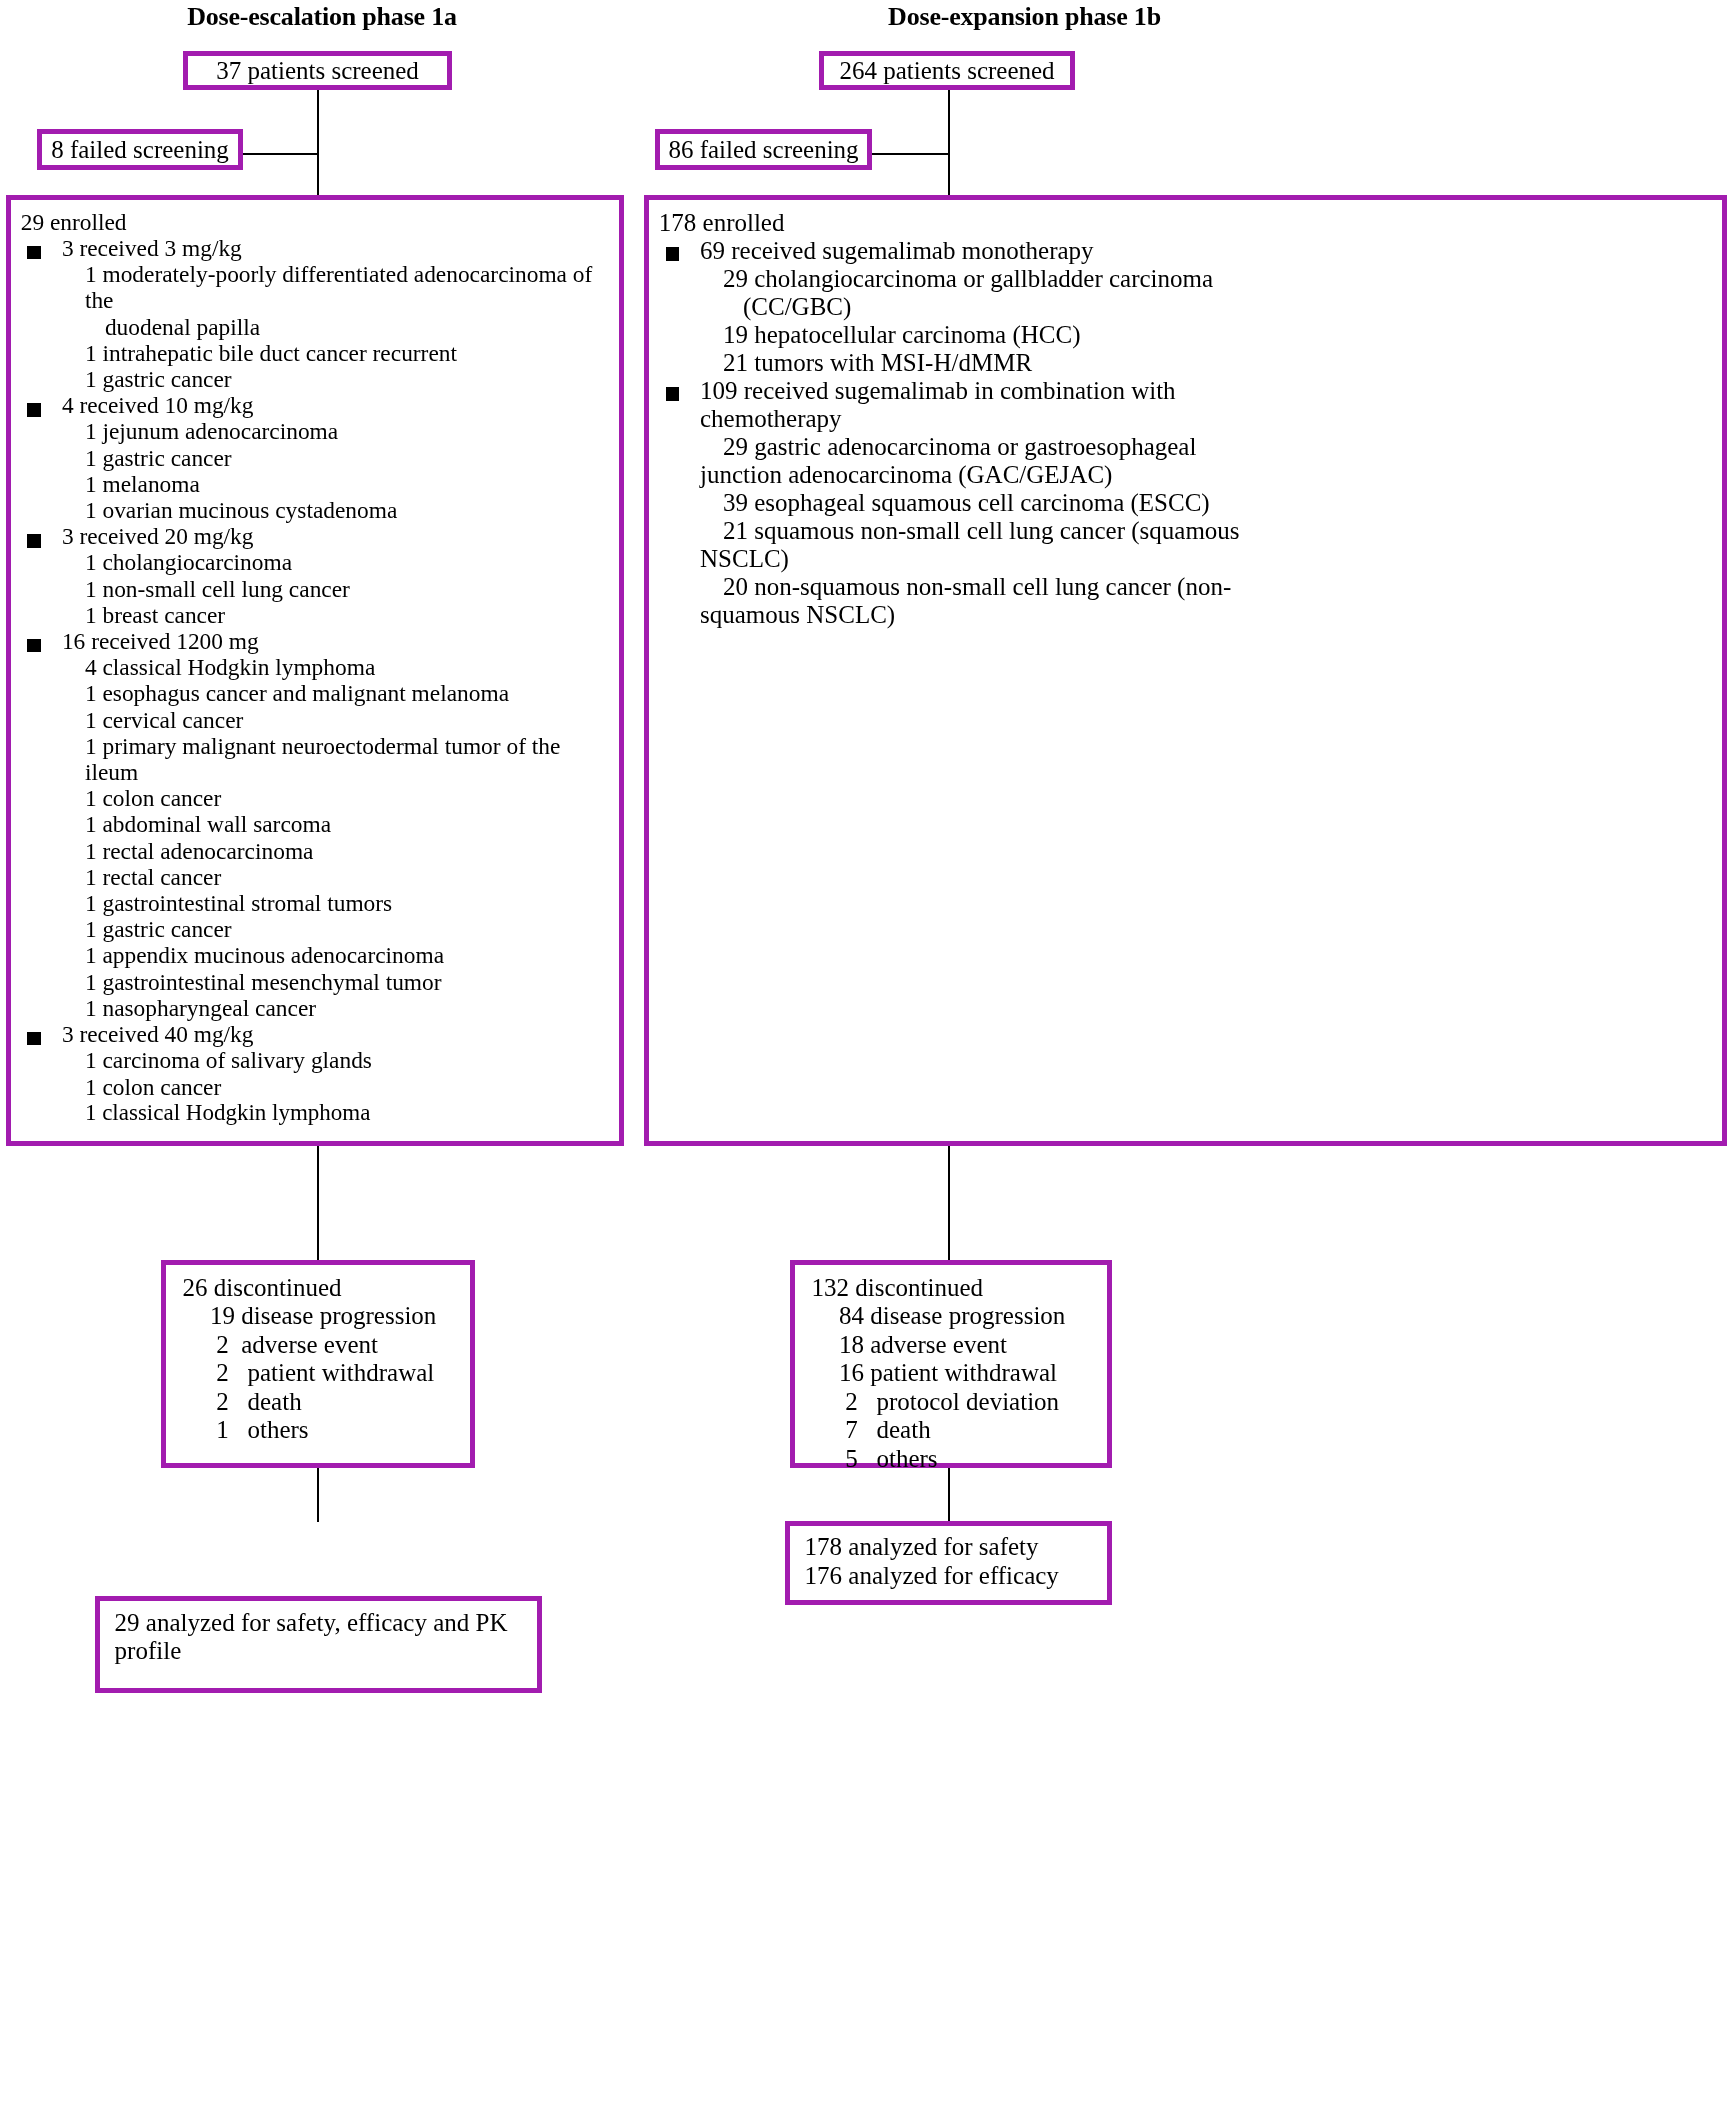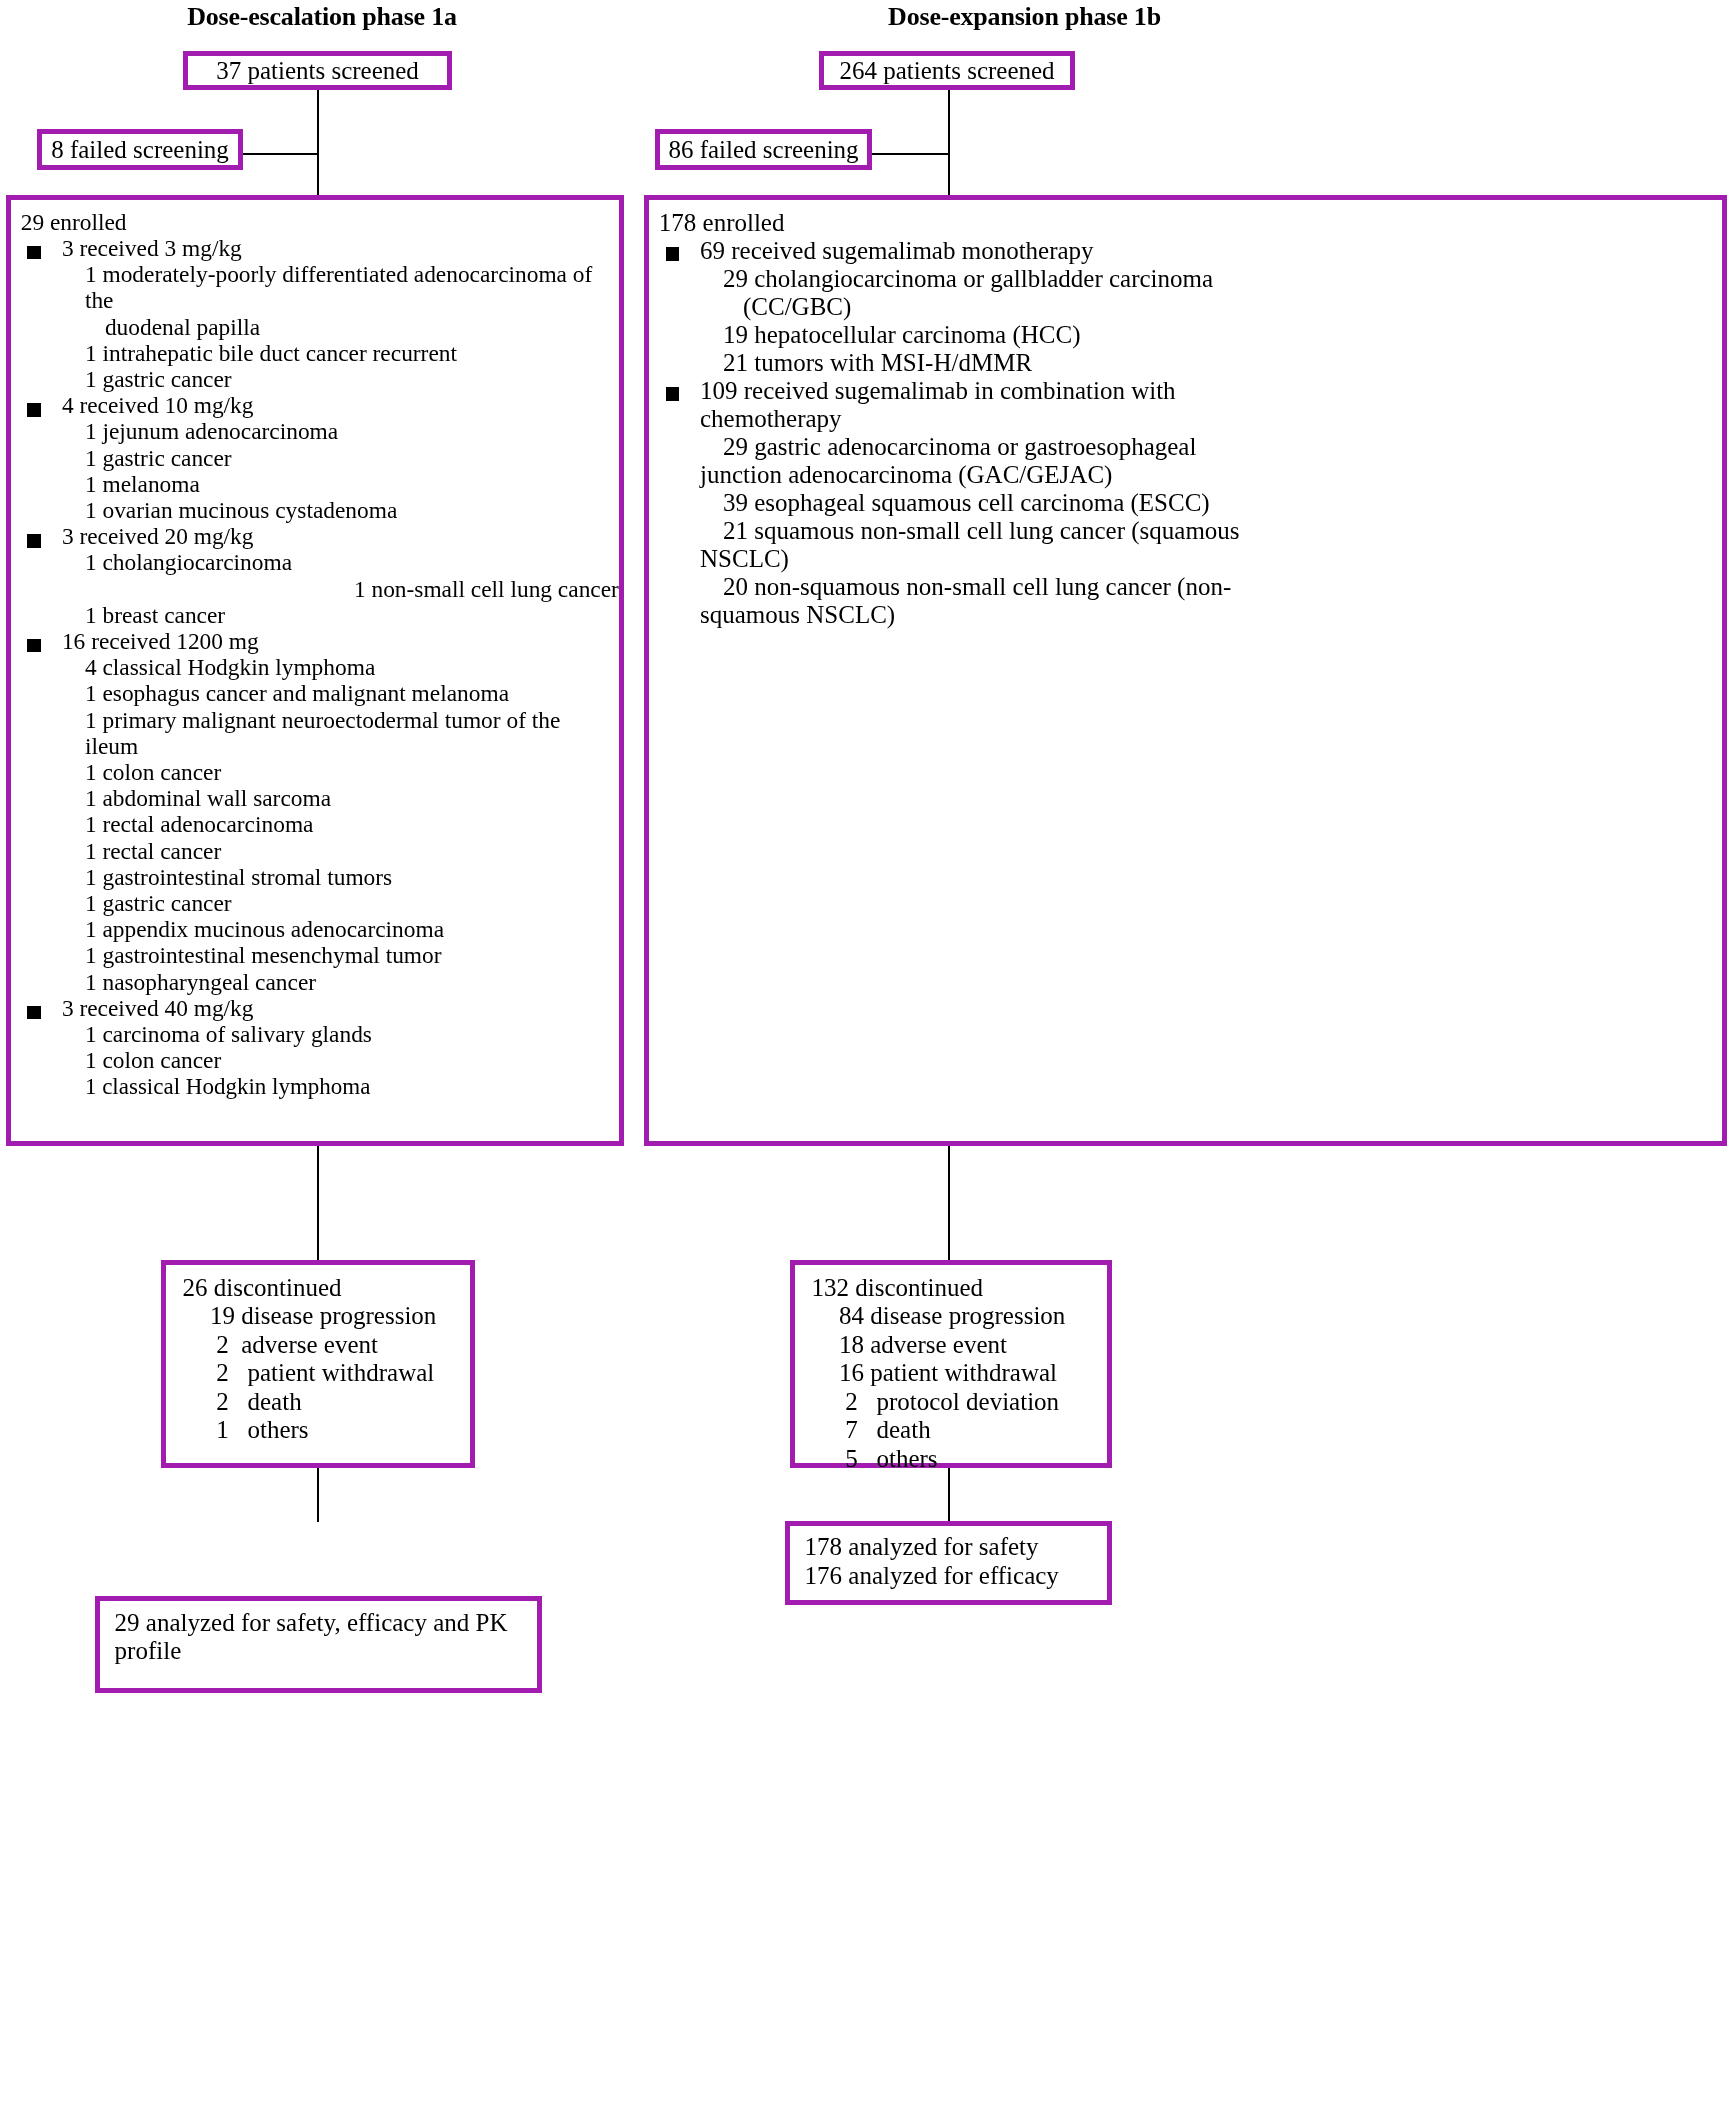--- a/index.html
+++ b/index.html
@@ -145,29 +145,30 @@
       <div class="child" style="font-size: 23.4px;">1 jejunum adenocarcinoma</div>
       <div class="child" style="font-size: 23.4px;">1 gastric cancer</div>
       <div class="child" style="font-size: 23.4px;">1 melanoma</div>
       <div class="child" style="font-size: 23.4px;">1 ovarian mucinous cystadenoma</div>
 
       <div class="bullet-row" style="font-size: 23.4px;">
         <span class="sq"></span>
         <span>3 received 20 mg/kg</span>
       </div>
       <div class="child" style="font-size: 23.4px;">1 cholangiocarcinoma</div>
-      <div class="child" style="font-size: 23.4px; text-align: right;">1 non-small cell lung cancer</div>
+      <div class="child" style="font-size: 23.4px;">1 non-small cell lung cancer</div>
       <div class="child" style="font-size: 23.4px;">1 breast cancer</div>
 
       <div class="bullet-row" style="font-size: 23.4px;">
         <span class="sq"></span>
         <span>16 received 1200 mg</span>
       </div>
       <div class="child" style="font-size: 23.4px;">4 classical Hodgkin lymphoma</div>
       <div class="child" style="font-size: 23.4px;">1 esophagus cancer and malignant melanoma</div>
+      <div class="child" style="font-size: 23.4px;">1 cervical cancer</div>
       <div class="child" style="font-size: 23.4px;">1 primary malignant neuroectodermal tumor of the ileum</div>
       <div class="child" style="font-size: 23.4px;">1 colon cancer</div>
       <div class="child" style="font-size: 23.4px;">1 abdominal wall sarcoma</div>
       <div class="child" style="font-size: 23.4px;">1 rectal adenocarcinoma</div>
       <div class="child" style="font-size: 23.4px;">1 rectal cancer</div>
       <div class="child" style="font-size: 23.4px;">1 gastrointestinal stromal tumors</div>
       <div class="child" style="font-size: 23.4px;">1 gastric cancer</div>
       <div class="child" style="font-size: 23.4px;">1 appendix mucinous adenocarcinoma</div>
       <div class="child" style="font-size: 23.4px;">1 gastrointestinal mesenchymal tumor</div>
       <div class="child" style="font-size: 23.4px;">1 nasopharyngeal cancer</div>

